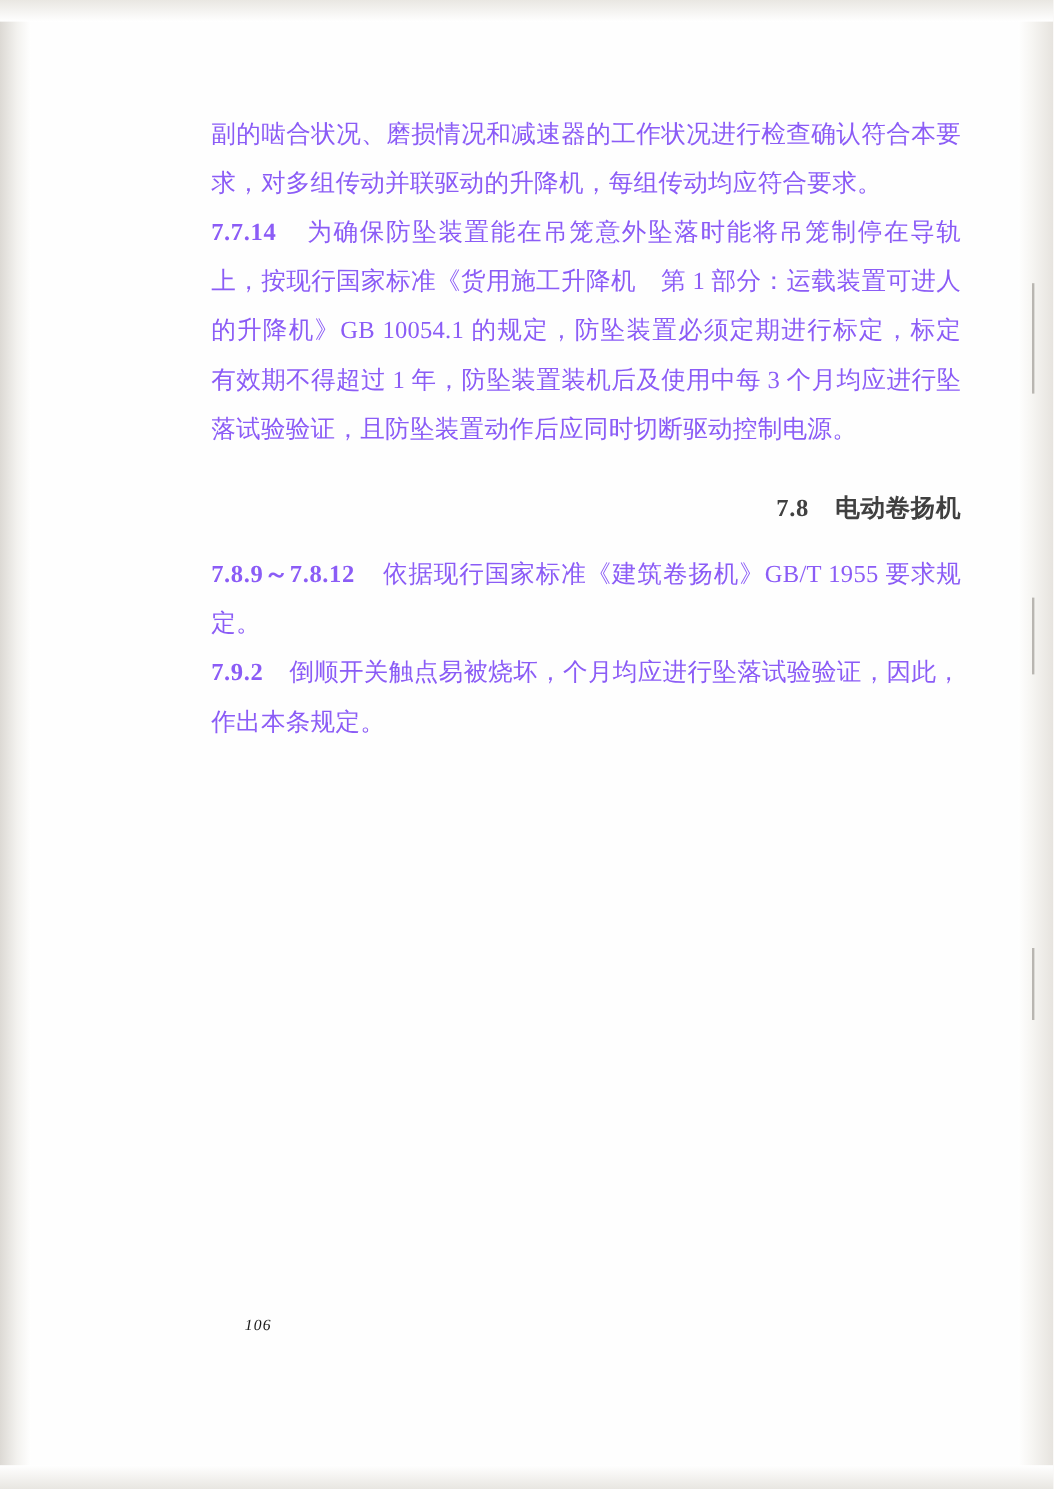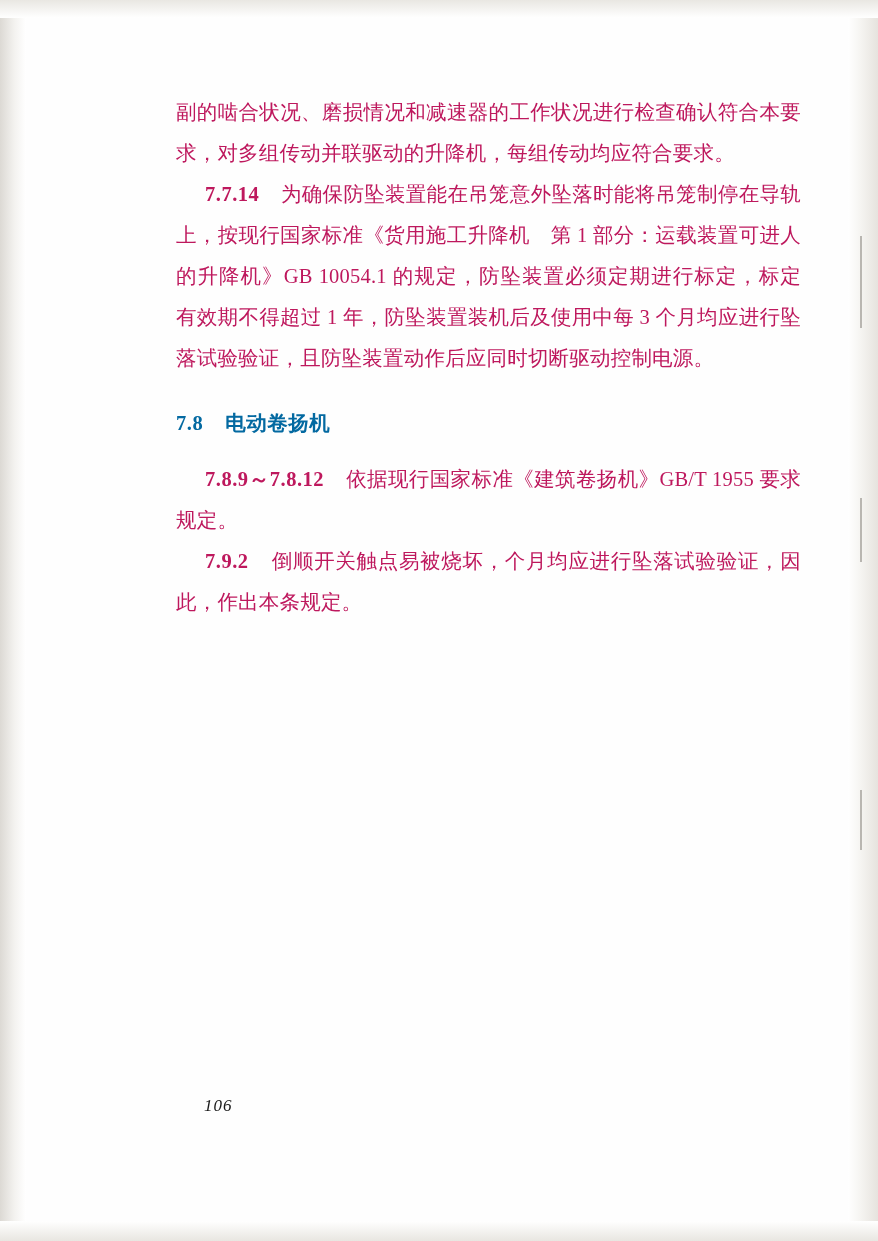--- a/index.html
+++ b/index.html
@@ -54,49 +54,48 @@
   .content {
     position: absolute;
     left: 176px;
     top: 92px;
     width: 625px;
   }
   p.para {
     margin: 0;
     font-size: 20.5px;
     line-height: 41px;
-    color: #be185d;
+    color: #8b5cf6;
     text-align: justify;
     text-justify: inter-ideograph;
     letter-spacing: 0.2px;
   }
   p.para.first {
     text-indent: 0;
   }
   .num {
     font-weight: bold;
     letter-spacing: 0.5px;
-    margin-left: 29px;
   }
   h2.section {
     margin: 30px 0 22px 0;
     font-size: 20.5px;
     font-weight: bold;
-    text-align: left;
-    color: #0369a1;
+    text-align: right;
+    color: #404040;
     letter-spacing: 0.5px;
   }
   h2.section .sec-num {
     margin-right: 22px;
   }
   .page-number {
     position: absolute;
     left: 204px;
     top: 1096px;
-    font-size: 17px;
+    font-size: 13px;
     font-style: italic;
     font-family: "Liberation Serif", serif;
     color: #1a1a1a;
     letter-spacing: 1px;
   }
 </style>
 </head>
 <body>
 
 <div class="page">

